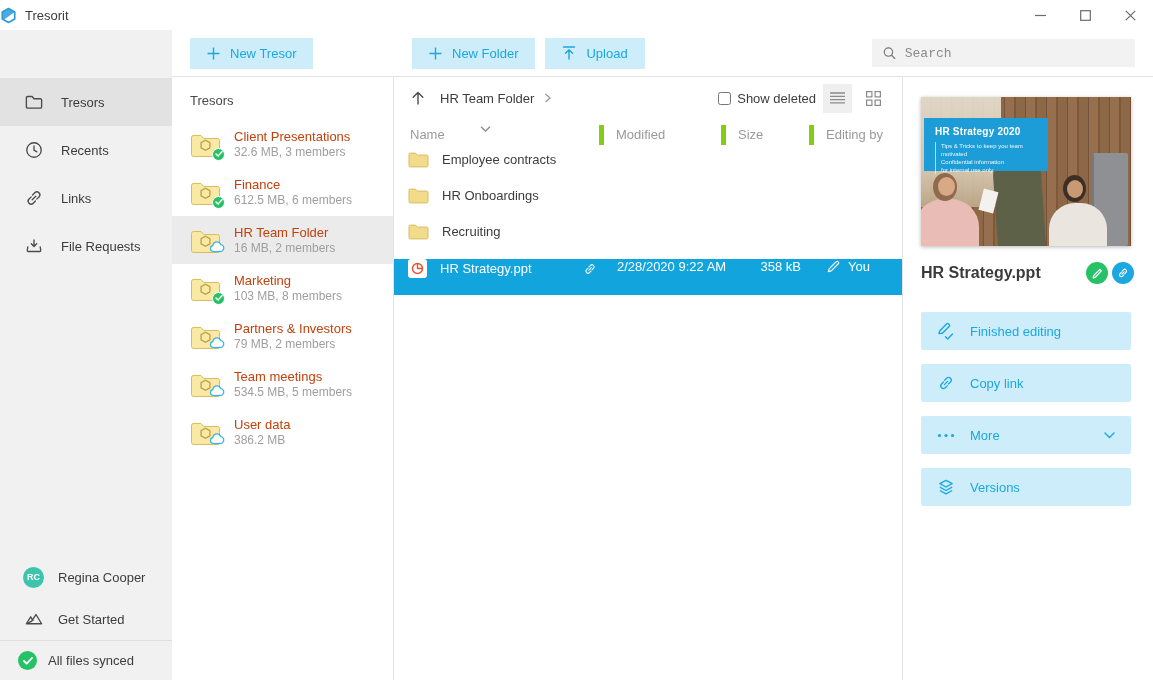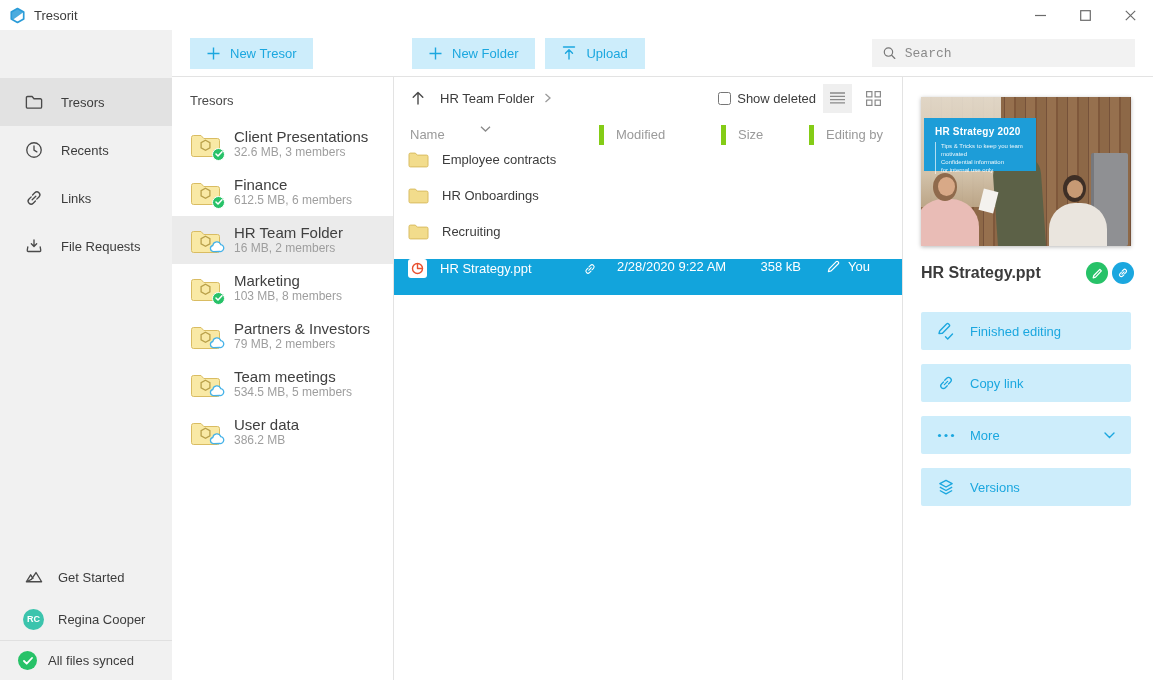--- a/index.html
+++ b/index.html
@@ -1,21 +1,21 @@
 <!DOCTYPE html>
 <html><head>
 <meta charset="utf-8">
 <style>
   * { margin:0; padding:0; box-sizing:border-box; }
   body { font-family:"Liberation Sans", sans-serif; background:#ddd; }
   .app { width:1153px; height:680px; background:#fff; position:relative; overflow:hidden;
          font-family:"Liberation Sans", sans-serif; color:#3c3c3c; }
 
   
-  .titlebar { height:30px; display:flex; align-items:center; padding-left:9px; background:#fff; }
+  .titlebar { height:30px; display:flex; align-items:center; background:#fff; }
   .logo { width:17px; height:17px; margin-right:8px; }
   .app-name { font-size:13px; color:#3c3c3c; }
   .win-controls { margin-left:auto; display:flex; }
   .win-btn { width:45px; height:30px; display:flex; align-items:center; justify-content:center; cursor:default; }
 
   .main { display:flex; height:650px; }
 
   
   .sidebar { width:172px; background:#F1F1F1; display:flex; flex-direction:column; flex:none; }
   .nav { padding-top:48px; }
@@ -46,21 +46,21 @@
 
   
   .tresor-panel { width:222px; border-right:1px solid #E3E3E3; padding-top:16px; flex:none; }
   .tresor-head { font-size:13px; color:#4a4a4a; padding-left:18px; margin-bottom:12px; }
   .tresor-item { height:48px; display:flex; align-items:center; gap:13px; padding-left:18px; }
   .tresor-item.selected { background:#EBEBEB; }
   .t-icon { position:relative; width:31px; height:25px; flex:none; }
   .t-badge { position:absolute; right:-4px; bottom:-4px; }
   .check-badge { width:13px; height:13px; border-radius:50%; background:#27C268; display:flex; align-items:center; justify-content:center;
                  border:1.5px solid #fff; }
-  .t-name { font-size:15px; color:#404040; line-height:16px; }
+  .t-name { font-size:13px; color:#c2410c; line-height:16px; }
   .t-meta { font-size:12px; color:#9E9E9E; line-height:14px; }
 
   
   .file-panel { flex:1; border-right:1px solid #E3E3E3; display:flex; flex-direction:column; min-width:0; }
   .file-head { height:42px; display:flex; align-items:center; padding:0 14px 0 16px; flex:none; }
   .crumb { font-size:13px; color:#3c3c3c; margin-left:14px; }
   .crumb-chev { margin-left:10px; display:flex; }
   .head-right { margin-left:auto; display:flex; align-items:center; }
   .show-del { display:flex; align-items:center; gap:6px; font-size:13px; color:#3c3c3c; }
   .show-del input { width:13px; height:13px; accent-color:#fff; }
@@ -90,21 +90,21 @@
   .thumb { width:210px; height:149px; position:relative; overflow:hidden; box-shadow:0 1px 4px rgba(0,0,0,.28); background:#8d6847; }
   .wood { position:absolute; inset:0;
           background:repeating-linear-gradient(90deg,#96704e 0 9px,#7f583b 9px 11px,#8d6847 11px 20px,#76523a 20px 21px); }
   .window-light { position:absolute; left:0; top:0; width:80px; height:110px;
                   background:linear-gradient(180deg,#e9e1d3 0%,#d9cbb4 70%,#c0ab8d 100%); opacity:.9; }
   .monitor { position:absolute; right:3px; top:56px; width:37px; height:93px; background:#8f9093; border-radius:2px;
              border-left:3px solid #77787c; }
   .person-head { position:absolute; border-radius:50%; }
   .person-body { position:absolute; }
   .paper { position:absolute; left:60px; top:93px; width:15px; height:22px; background:#f4f2ee; transform:rotate(14deg); }
-  .slide-box { position:absolute; left:3px; top:21px; width:112px; height:53px; background:#1D9DD8; padding:8px 0 0 11px; }
+  .slide-box { position:absolute; left:3px; top:21px; width:124px; height:53px; background:#1D9DD8; padding:8px 0 0 11px; }
   .slide-title { color:#fff; font-size:10px; font-weight:bold; letter-spacing:.2px; }
   .slide-lines { margin-top:5px; border-left:1px solid rgba(255,255,255,.65); padding-left:5px; }
   .slide-line { color:rgba(255,255,255,.92); font-size:6px; line-height:8px; }
 
   .file-title-row { display:flex; align-items:center; margin-top:15px; height:24px; }
   .file-title { font-size:16px; font-weight:bold; color:#3b3b3b; }
   .badges { margin-left:auto; display:flex; gap:4px; }
   .badge { width:22px; height:22px; border-radius:50%; display:flex; align-items:center; justify-content:center; }
   .badge.green { background:#27C268; }
   .badge.blue { background:#1BA7DF; }
@@ -173,29 +173,29 @@
         <div class="nav-item">
           <svg width="20" height="20" viewBox="0 0 21 21" fill="none" stroke="#4a4a4a" stroke-width="1.4" stroke-linecap="round" stroke-linejoin="round">
             <path d="M10.5 4 v6.5 M7.7 8.2 l2.8 2.8 2.8-2.8"></path>
             <path d="M4 11.5 l-0.6 3.6 a1 1 0 0 0 1 1.2 h12.2 a1 1 0 0 0 1-1.2 L17 11.5"></path>
           </svg>
           <span>File Requests</span>
         </div>
       </div>
       <div class="sidebar-bottom">
         <div class="side-row">
+          <span class="avatar">RC</span>
+          <span>Regina Cooper</span>
+        </div>
+        <div class="side-row">
           <svg width="20" height="20" viewBox="0 0 21 21" fill="none" stroke="#4a4a4a" stroke-width="1.4" stroke-linejoin="round">
             <path d="M2.5 15.5 L7 8.2 l2.7 4.3"></path>
             <path d="M7.8 13 L12.6 5.8 L18.5 15.5 H2.5 z"></path>
           </svg>
           <span>Get Started</span>
-        </div>
-        <div class="side-row">
-          <span class="avatar">RC</span>
-          <span>Regina Cooper</span>
         </div>
       </div>
       <div class="statusbar">
         <span class="sync-badge">
           <svg width="10" height="8" viewBox="0 0 10 8">
               <path d="M1 4 l2.7 2.7 L9 1" fill="none" stroke="#fff" stroke-width="1.8" stroke-linecap="round" stroke-linejoin="round"></path>
             </svg>
         </span>
         <span>All files synced</span>
       </div>

